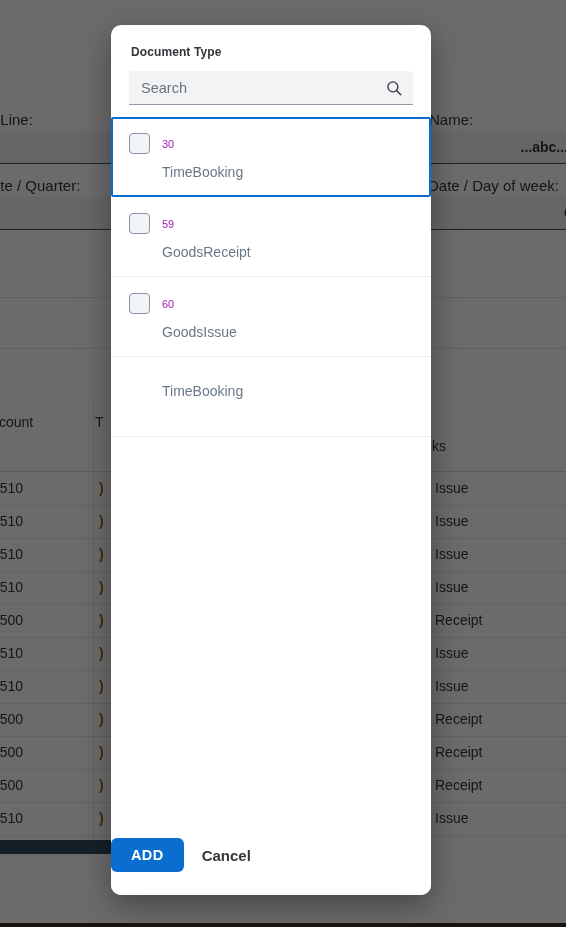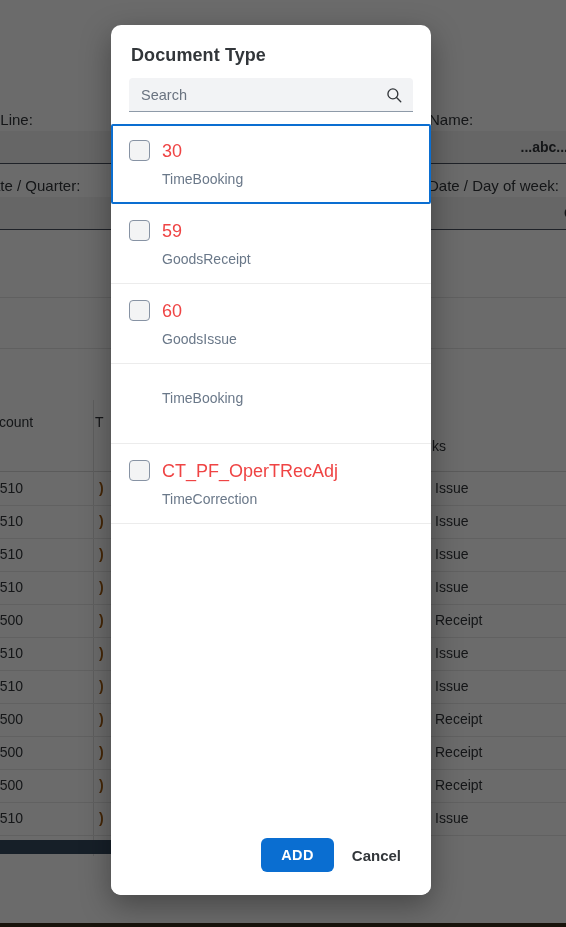--- a/index.html
+++ b/index.html
@@ -148,21 +148,21 @@
     background: #ffffff;
     border-radius: 10px;
     z-index: 20;
     display: flex;
     flex-direction: column;
     overflow: hidden;
     box-shadow: 0 10px 30px rgba(0,0,0,0.35);
   }
 
   .dlg-title {
-    font-size: 18px;
+    font-size: 12px;
     font-weight: bold;
     color: #32363a;
     padding: 20px 20px 12px 20px;
     letter-spacing: 0.1px;
   }
 
   
   .search-wrap {
     margin: 0 18px 10px 18px;
     height: 34px;
@@ -223,40 +223,40 @@
   .checkbox {
     width: 21px;
     height: 21px;
     flex: 0 0 21px;
     border: 1px solid #8793a4;
     border-radius: 4px;
     background: #f3f4f5;
   }
 
   .item-title {
-    font-size: 18px;
-    color: #ef4444;
+    font-size: 11px;
+    color: #a21caf;
     line-height: 20px;
   }
 
   .item-sub {
     margin-top: 9px;
     margin-left: 33px;
     font-size: 14px;
     color: #6a7889;
     line-height: 18px;
   }
 
   
   .dlg-footer {
     flex: 0 0 auto;
     height: 74px;
     display: flex;
     align-items: center;
-    justify-content: flex-end;
+    justify-content: flex-start;
     gap: 10px;
     padding: 0 22px 6px 0;
     background: #ffffff;
   }
 
   .btn-add {
     background: #0a6ed1;
     color: #ffffff;
     border: none;
     border-radius: 6px;
@@ -415,27 +415,20 @@
         <div class="list-item">
           <div class="item-top">
             <span class="checkbox"></span>
             <span class="item-title">60</span>
           </div>
           <div class="item-sub">GoodsIssue</div>
         </div>
         <div class="list-item">
           <div class="item-sub">TimeBooking</div>
         </div>
-        <div class="list-item">
-          <div class="item-top">
-            <span class="checkbox"></span>
-            <span class="item-title">CT_PF_OperTRecAdj</span>
-          </div>
-          <div class="item-sub">TimeCorrection</div>
-        </div>
       </div>
 
     <div class="dlg-footer">
       <button class="btn-add">ADD</button>
       <button class="btn-cancel">Cancel</button>
     </div>
   </div>
 
 </div>
 

